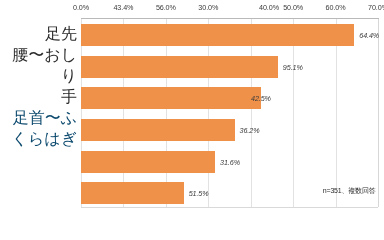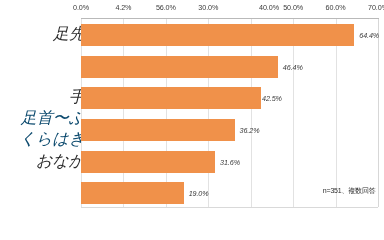--- a/index.html
+++ b/index.html
@@ -86,43 +86,42 @@
     letter-spacing: -0.1px;
     font-style: italic;
   }
   .cat-wrap {
     position: absolute;
     left: 0; top: 0; right: 0; bottom: 0;
     pointer-events: none;
   }
   .cat-label-pos {
     position: absolute;
-    left: 12px;
+    left: 4px;
     width: 73px;
     text-align: right;
-    font-style: italic;
   }
 
   
   .footnote {
     position: absolute;
     font-size: 7px;
     color: #2b2b2b;
     white-space: nowrap;
     letter-spacing: -0.2px;
   }
 </style>
 </head>
 <body>
 
 <div id="chart-root">
 
   <div>
     <div class="xlabel" style="left: 81px;">0.0%</div>
-    <div class="xlabel" style="left: 123.429px;">4.2%</div>
+    <div class="xlabel" style="left: 123.429px;">43.4%</div>
     <div class="xlabel" style="left: 165.857px;">56.0%</div>
     <div class="xlabel" style="left: 208.286px;">30.0%</div>
     <div class="xlabel" style="left: 269px;">40.0%</div>
     <div class="xlabel" style="left: 293.143px;">50.0%</div>
     <div class="xlabel" style="left: 335.571px;">60.0%</div>
     <div class="xlabel" style="left: 378px;">70.0%</div>
   </div>
 
   <div>
     <div class="tickmark" style="left: 81px; background: rgb(185, 185, 185);"></div>
@@ -130,23 +129,23 @@
     <div class="tickmark" style="left: 165.857px; background: rgb(185, 185, 185);"></div>
     <div class="tickmark" style="left: 208.286px; background: rgb(185, 185, 185);"></div>
     <div class="tickmark" style="left: 250.714px; background: rgb(185, 185, 185);"></div>
     <div class="tickmark" style="left: 293.143px; background: rgb(185, 185, 185);"></div>
     <div class="tickmark" style="left: 335.571px; background: rgb(185, 185, 185);"></div>
     <div class="tickmark" style="left: 378px; background: rgb(185, 185, 185);"></div>
   </div>
 
   <div class="cat-wrap">
     <div class="cat-label-pos" style="top: 33.8333px; transform: translateY(-50%); color: rgb(43, 43, 43);">足先</div>
+    <div class="cat-label-pos" style="top: 65.5px; transform: translateY(-50%); color: rgb(43, 43, 43);">腰〜おしり</div>
     <div class="cat-label-pos" style="top: 97.1667px; transform: translateY(-50%); color: rgb(43, 43, 43);">手</div>
     <div class="cat-label-pos" style="top: 128.833px; transform: translateY(-50%); color: #0c4a6e;">足首〜ふくらはぎ</div>
-    <div class="cat-label-pos" style="top: 160.5px; transform: translateY(-50%); color: rgb(43, 43, 43);">おなか</div>
   </div>
 
   <div class="plot-area">
     <div>
       <div class="gridline" style="left: 0px; background: rgb(226, 226, 226);"></div>
       <div class="gridline" style="left: 42.4286px; background: rgb(226, 226, 226);"></div>
       <div class="gridline" style="left: 84.8571px; background: rgb(226, 226, 226);"></div>
       <div class="gridline" style="left: 127.286px; background: rgb(226, 226, 226);"></div>
       <div class="gridline" style="left: 169.714px; background: rgb(226, 226, 226);"></div>
       <div class="gridline" style="left: 212.143px; background: rgb(226, 226, 226);"></div>
@@ -154,36 +153,36 @@
       <div class="gridline edge-right" style="left: 297px; background: rgb(215, 215, 215);"></div>
     </div>
 
     <div>
       <div class="bar-row" style="top: 4.83333px; height: 22px;">
         <div class="bar" style="width: 273.24px; height: 22px; background: rgb(240, 145, 74);"></div>
         <div class="bar-value" style="left: 273.24px;">64.4%</div>
       </div>
       <div class="bar-row" style="top: 36.5px; height: 22px;">
         <div class="bar" style="width: 196.869px; height: 22px; background: rgb(240, 145, 74);"></div>
-        <div class="bar-value" style="left: 196.869px;">46.4%</div>
+        <div class="bar-value" style="left: 196.869px;">95.1%</div>
       </div>
       <div class="bar-row" style="top: 68.1667px; height: 22px;">
         <div class="bar" style="width: 180.321px; height: 22px; background: rgb(240, 145, 74);"></div>
-        <div class="bar-value" style="left: 176px;">42.5%</div>
+        <div class="bar-value" style="left: 165px;">42.5%</div>
       </div>
       <div class="bar-row" style="top: 99.8333px; height: 22px;">
         <div class="bar" style="width: 153.591px; height: 22px; background: rgb(240, 145, 74);"></div>
         <div class="bar-value" style="left: 153.591px;">36.2%</div>
       </div>
       <div class="bar-row" style="top: 131.5px; height: 22px;">
         <div class="bar" style="width: 134.074px; height: 22px; background: rgb(240, 145, 74);"></div>
         <div class="bar-value" style="left: 134.074px; text-align: right;">31.6%</div>
       </div>
       <div class="bar-row" style="top: 163.167px; height: 22px;">
         <div class="bar" style="width: 102.677px; height: 22px; background: rgb(240, 145, 74);"></div>
-        <div class="bar-value" style="left: 102.677px;">19.0%</div>
+        <div class="bar-value" style="left: 102.677px;">51.5%</div>
       </div>
     </div>
   </div>
 
   <div class="footnote" style="left: 322.843px; top: 186px;">n=351、複数回答</div>
 
 </div>
 
 </body></html>

